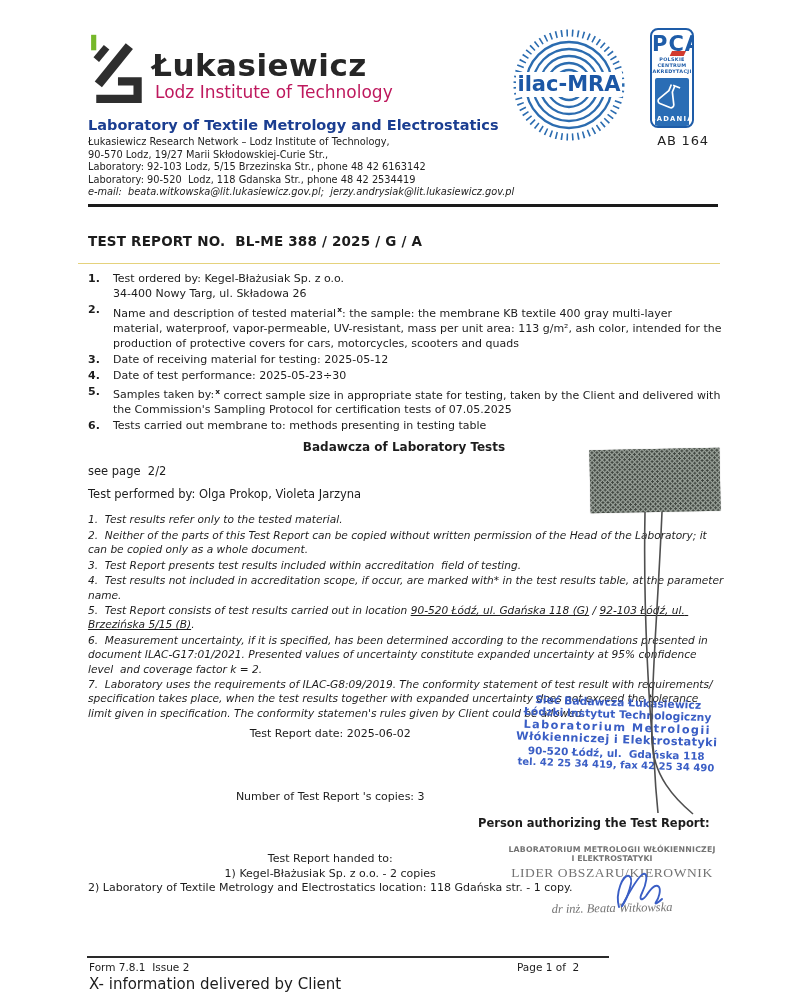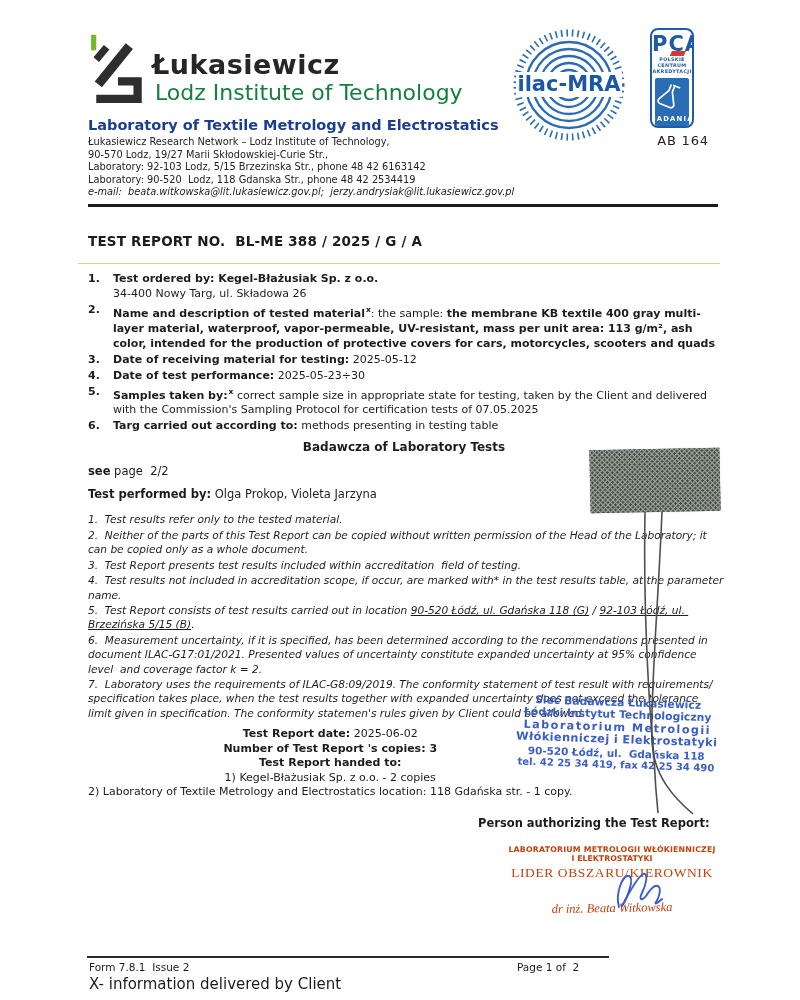--- a/index.html
+++ b/index.html
@@ -3,31 +3,31 @@
 <meta charset="utf-8">
 <style>
   * { margin:0; padding:0; box-sizing:border-box; }
   html,body { background:#e8e8e8; }
   .page {
     position:relative; width:800px; height:1000px; background:#ffffff;
     font-family:"DejaVu Sans", sans-serif; color:#1c1c1c; overflow:hidden;
     margin:0 auto;
   }
   .pre { white-space:pre-wrap; }
-  .b { font-weight:bold; }
+  .b { font-weight:normal;margin-top:48px; }
   .u { text-decoration:underline; }
   .sup { vertical-align:super; font-size:7.5px; font-weight:bold; margin-left:1px; }
 
   
   .header-left { position:absolute; left:88px; top:34px; width:430px; }
   .brand-row { display:flex; align-items:flex-start; }
   .logo-glyph { width:62px; height:76px; flex:0 0 auto; }
   .brand-text { margin-left:2px; padding-top:16px; }
-  .brand-name { font-size:27px; font-weight:bold; color:#262626; letter-spacing:.5px; line-height:30px; }
-  .brand-sub { font-size:22px; color:#15803d; margin-top:3px; margin-left:3px; line-height:19px; }
+  .brand-name { font-size:31px; font-weight:bold; color:#262626; letter-spacing:.5px; line-height:30px; }
+  .brand-sub { font-size:17px; color:#be185d; margin-top:3px; margin-left:3px; line-height:19px; }
   .lab-title { font-size:14.5px; font-weight:bold; color:#1b3e91; margin-top:7px; }
   .addr-block { margin-top:3px; font-size:9.8px; line-height:12.6px; color:#222; }
   .email-line { font-size:9.8px; line-height:12.6px; font-style:italic; color:#222; }
 
   
   .header-right { position:absolute; left:512px; top:28px; display:flex; gap:24px; align-items:flex-start; }
   .ilac-stamp { width:114px; height:114px; }
   .pca-col { text-align:center; width:66px; }
   .pca-badge { width:44px; height:100px; border:2.5px solid #1e5ca8; border-radius:8px; background:#fff;
                display:flex; flex-direction:column; overflow:hidden; position:relative; }
@@ -79,21 +79,21 @@
   .as3 { font-size:11.3px; font-weight:bold; letter-spacing:1.4px; }
   .as4 { font-size:11.3px; font-weight:bold; letter-spacing:.4px; }
   .as5 { font-size:10.4px; font-weight:600; }
   .as6 { font-size:10px; font-weight:600; }
 
   
   .report-info { position:absolute; left:88px; top:727px; font-size:11px; line-height:14.6px;text-align:center; }
 
   
   .auth-label { position:absolute; left:478px; top:816px; font-size:11.5px; font-weight:bold; }
-  .bottom-stamp { position:absolute; left:462px; top:845px; width:300px; text-align:center; color:#c2410c; }
+  .bottom-stamp { position:absolute; left:462px; top:845px; width:300px; text-align:center; color:#737373; }
   .bs1 { font-size:7.8px; font-weight:600; letter-spacing:.2px; line-height:9px; }
   .bs2 { font-size:7.8px; font-weight:600; line-height:9px; }
   .bs3 { font-family:"Liberation Serif", serif; font-size:13.5px; letter-spacing:.6px; margin-top:2px; }
   .signature { position:absolute; left:150px; top:24px; width:60px; height:42px; z-index:2; }
   .signer { position:absolute; left:0; top:56px; width:100%; text-align:center;
             font-family:"Liberation Serif", serif; font-style:italic; font-size:12.5px; transform:rotate(-1deg); }
 
   
   .footer-form { position:absolute; left:89px; top:961px; font-size:10.5px; }
   .footer-note { position:absolute; left:89px; top:975px; font-size:15px; }
@@ -177,21 +177,21 @@
     <div class="item">
       <span class="item-no">3.</span><span class="b pre">Date of receiving material for testing:</span><span class="pre"> 2025-05-12</span>
     </div>
     <div class="item">
       <span class="item-no">4.</span><span class="b pre">Date of test performance:</span><span class="pre"> 2025-05-23÷30</span>
     </div>
     <div class="item">
       <span class="item-no">5.</span><span class="b pre">Samples taken by:</span><span class="sup">x</span><span class="pre"> correct sample size in appropriate state for testing, taken by the Client and delivered with the Commission's Sampling Protocol for certification tests of 07.05.2025</span>
     </div>
     <div class="item">
-      <span class="item-no">6.</span><span class="b pre">Targ carried out according to:</span><span class="pre"> methods presenting in testing table</span>
+      <span class="item-no">6.</span><span class="b pre">Tests carried out membrane to:</span><span class="pre"> methods presenting in testing table</span>
     </div>
   </div>
 
   <div class="results-heading">Badawcza of Laboratory Tests</div>
   <div class="see-line">
     <span class="b">see</span><span class="pre"> page  2/2</span>
   </div>
   <div class="performed-line">
     <span class="b">Test performed by:</span><span class="pre"> Olga Prokop, Violeta Jarzyna</span>
   </div>

